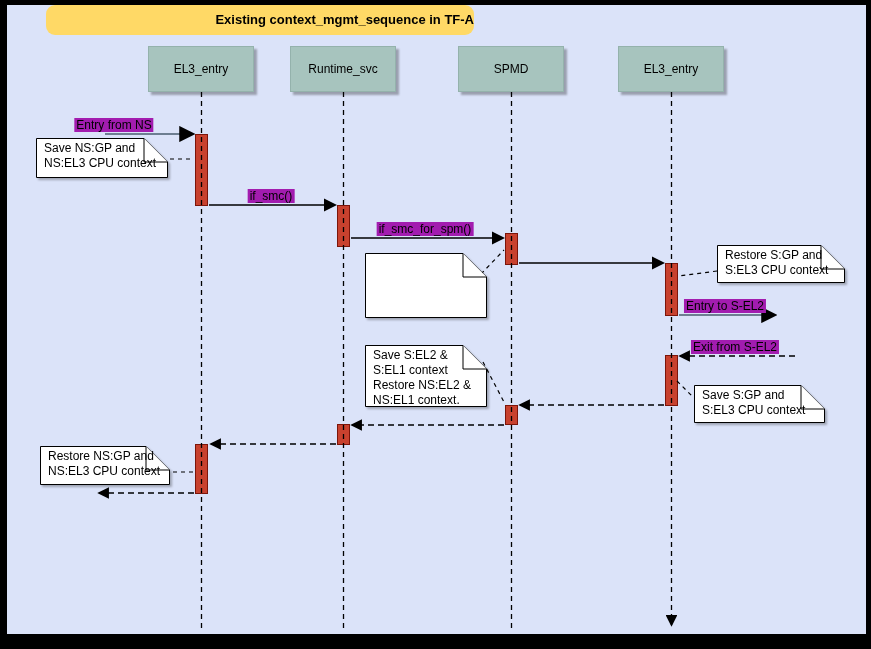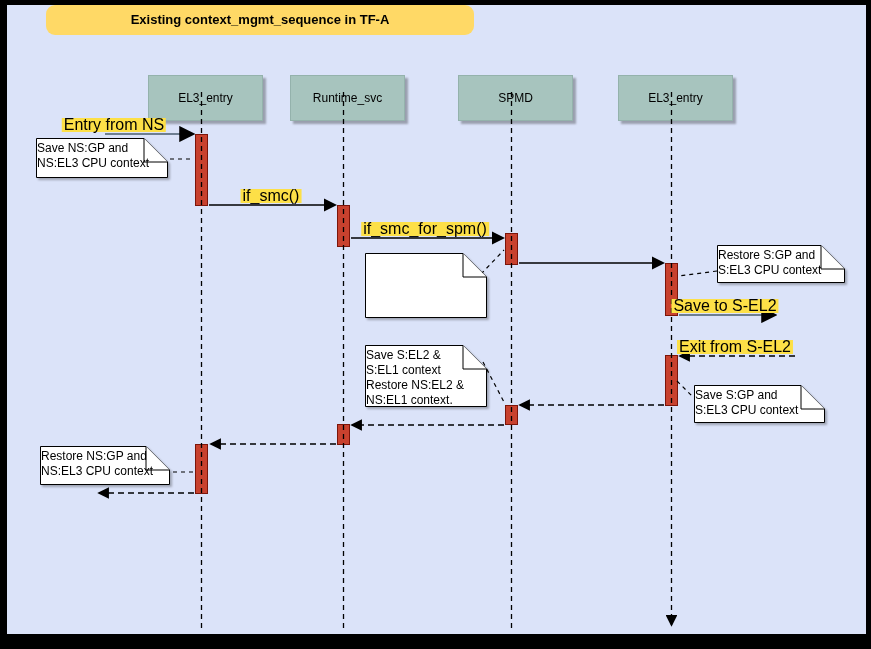--- a/index.html
+++ b/index.html
@@ -7,49 +7,49 @@
     position:relative; width:871px; height:649px; background:var(--frame,#000);
     font-family:"Liberation Sans", sans-serif; color:#000; overflow:hidden;
   }
   .canvas {
     position:absolute; left:7px; top:5px; width:859px; height:629px;
     background:var(--canvas-bg,#dbe3f9);
   }
   .title {
     position:absolute; left:39px; top:0; width:428px; height:30px;
     background:var(--title-bg,#ffd966); border-radius:9px;
-    font-size:13px; font-weight:bold; text-align:center; line-height:30px;
+    font-size:13px; font-weight:bold; text-align:right; line-height:30px;
     z-index:4;
   }
   .head {
-    position:absolute; top:41px; width:115px; height:46px;
+    position:absolute; top:41px; width:106px; height:46px;
     background:var(--lifeline-header-fill,#a7c4be);
     border:1px solid var(--lifeline-header-border,#94b2ac);
     box-shadow:3px 3px 2px rgba(0,0,0,0.3);
     display:flex; align-items:center; justify-content:center;
-    font-size:12px; z-index:2; box-sizing:border-box;margin-top:29px;
+    font-size:12px; z-index:2; box-sizing:border-box;
   }
   .bar {
     position:absolute; width:13px; box-sizing:border-box;
     background:var(--activation-fill,#c8412e);
     border:1px solid var(--activation-border,#7c150a);
     z-index:1;
   }
   svg.lines { position:absolute; left:0; top:0; z-index:2; }
   .msg-label {
     position:absolute; transform:translateX(-50%);
-    background:#fde047; font-size:16px; line-height:14px; padding:0 2px;
+    background:#a21caf; font-size:12px; line-height:14px; padding:0 2px;
     white-space:nowrap; z-index:3;
   }
   .note { position:absolute; z-index:3; }
   .note svg { position:absolute; left:0; top:0; filter:drop-shadow(2px 2px 1px rgba(0,0,0,0.28)); }
   .note .np { fill:var(--note-fill,#fff); stroke:#000; stroke-width:1; }
   .note .nf { fill:var(--note-fill,#fff); stroke:#000; stroke-width:1; }
   .note .nt {
-    position:absolute; left:0; top:0; padding:3px 1px;
+    position:absolute; left:0; top:0; padding:3px 8px;
     font-size:12px; line-height:15px; white-space:pre-line;
   }
 </style>
 </head>
 <body>
 
 <div class="frame">
   <div class="canvas">
 
     <div class="title">Existing context_mgmt_sequence in TF-A</div>
@@ -104,21 +104,21 @@
       <line x1="474" y1="269" x2="497" y2="245" stroke="#000" stroke-width="1.2" stroke-dasharray="4,4"></line>
       <line x1="710" y1="266" x2="672" y2="271" stroke="#000" stroke-width="1.2" stroke-dasharray="4,4"></line>
       <line x1="670" y1="376" x2="687" y2="393" stroke="#000" stroke-width="1.2" stroke-dasharray="4,4"></line>
       <line x1="476" y1="357" x2="497" y2="397" stroke="#000" stroke-width="1.2" stroke-dasharray="4,4"></line>
       <line x1="166" y1="467" x2="187" y2="467" stroke="#000" stroke-width="1.2" stroke-dasharray="4,4"></line>
     </svg>
 
     <div class="msg-label" style="left:107px;top:113px">Entry from NS</div>
     <div class="msg-label" style="left:264px;top:184px">if_smc()</div>
     <div class="msg-label" style="left:418px;top:217px">if_smc_for_spm()</div>
-    <div class="msg-label" style="left:718px;top:294px">Save to S-EL2</div>
+    <div class="msg-label" style="left:718px;top:294px">Entry to S-EL2</div>
     <div class="msg-label" style="left:728px;top:335px">Exit from S-EL2</div>
 
     <div class="note" style="left:29px;top:133px;width:132px;height:40px">
       <svg width="132" height="40">
         <path class="np" d="M0.5,0.5 L108,0.5 L131.5,24 L131.5,39.5 L0.5,39.5 Z"></path>
         <path class="nf" d="M108,0.5 L108,24 L131.5,24"></path>
       </svg>
       <span class="nt">Save NS:GP and
 NS:EL3 CPU context</span>
     </div>

